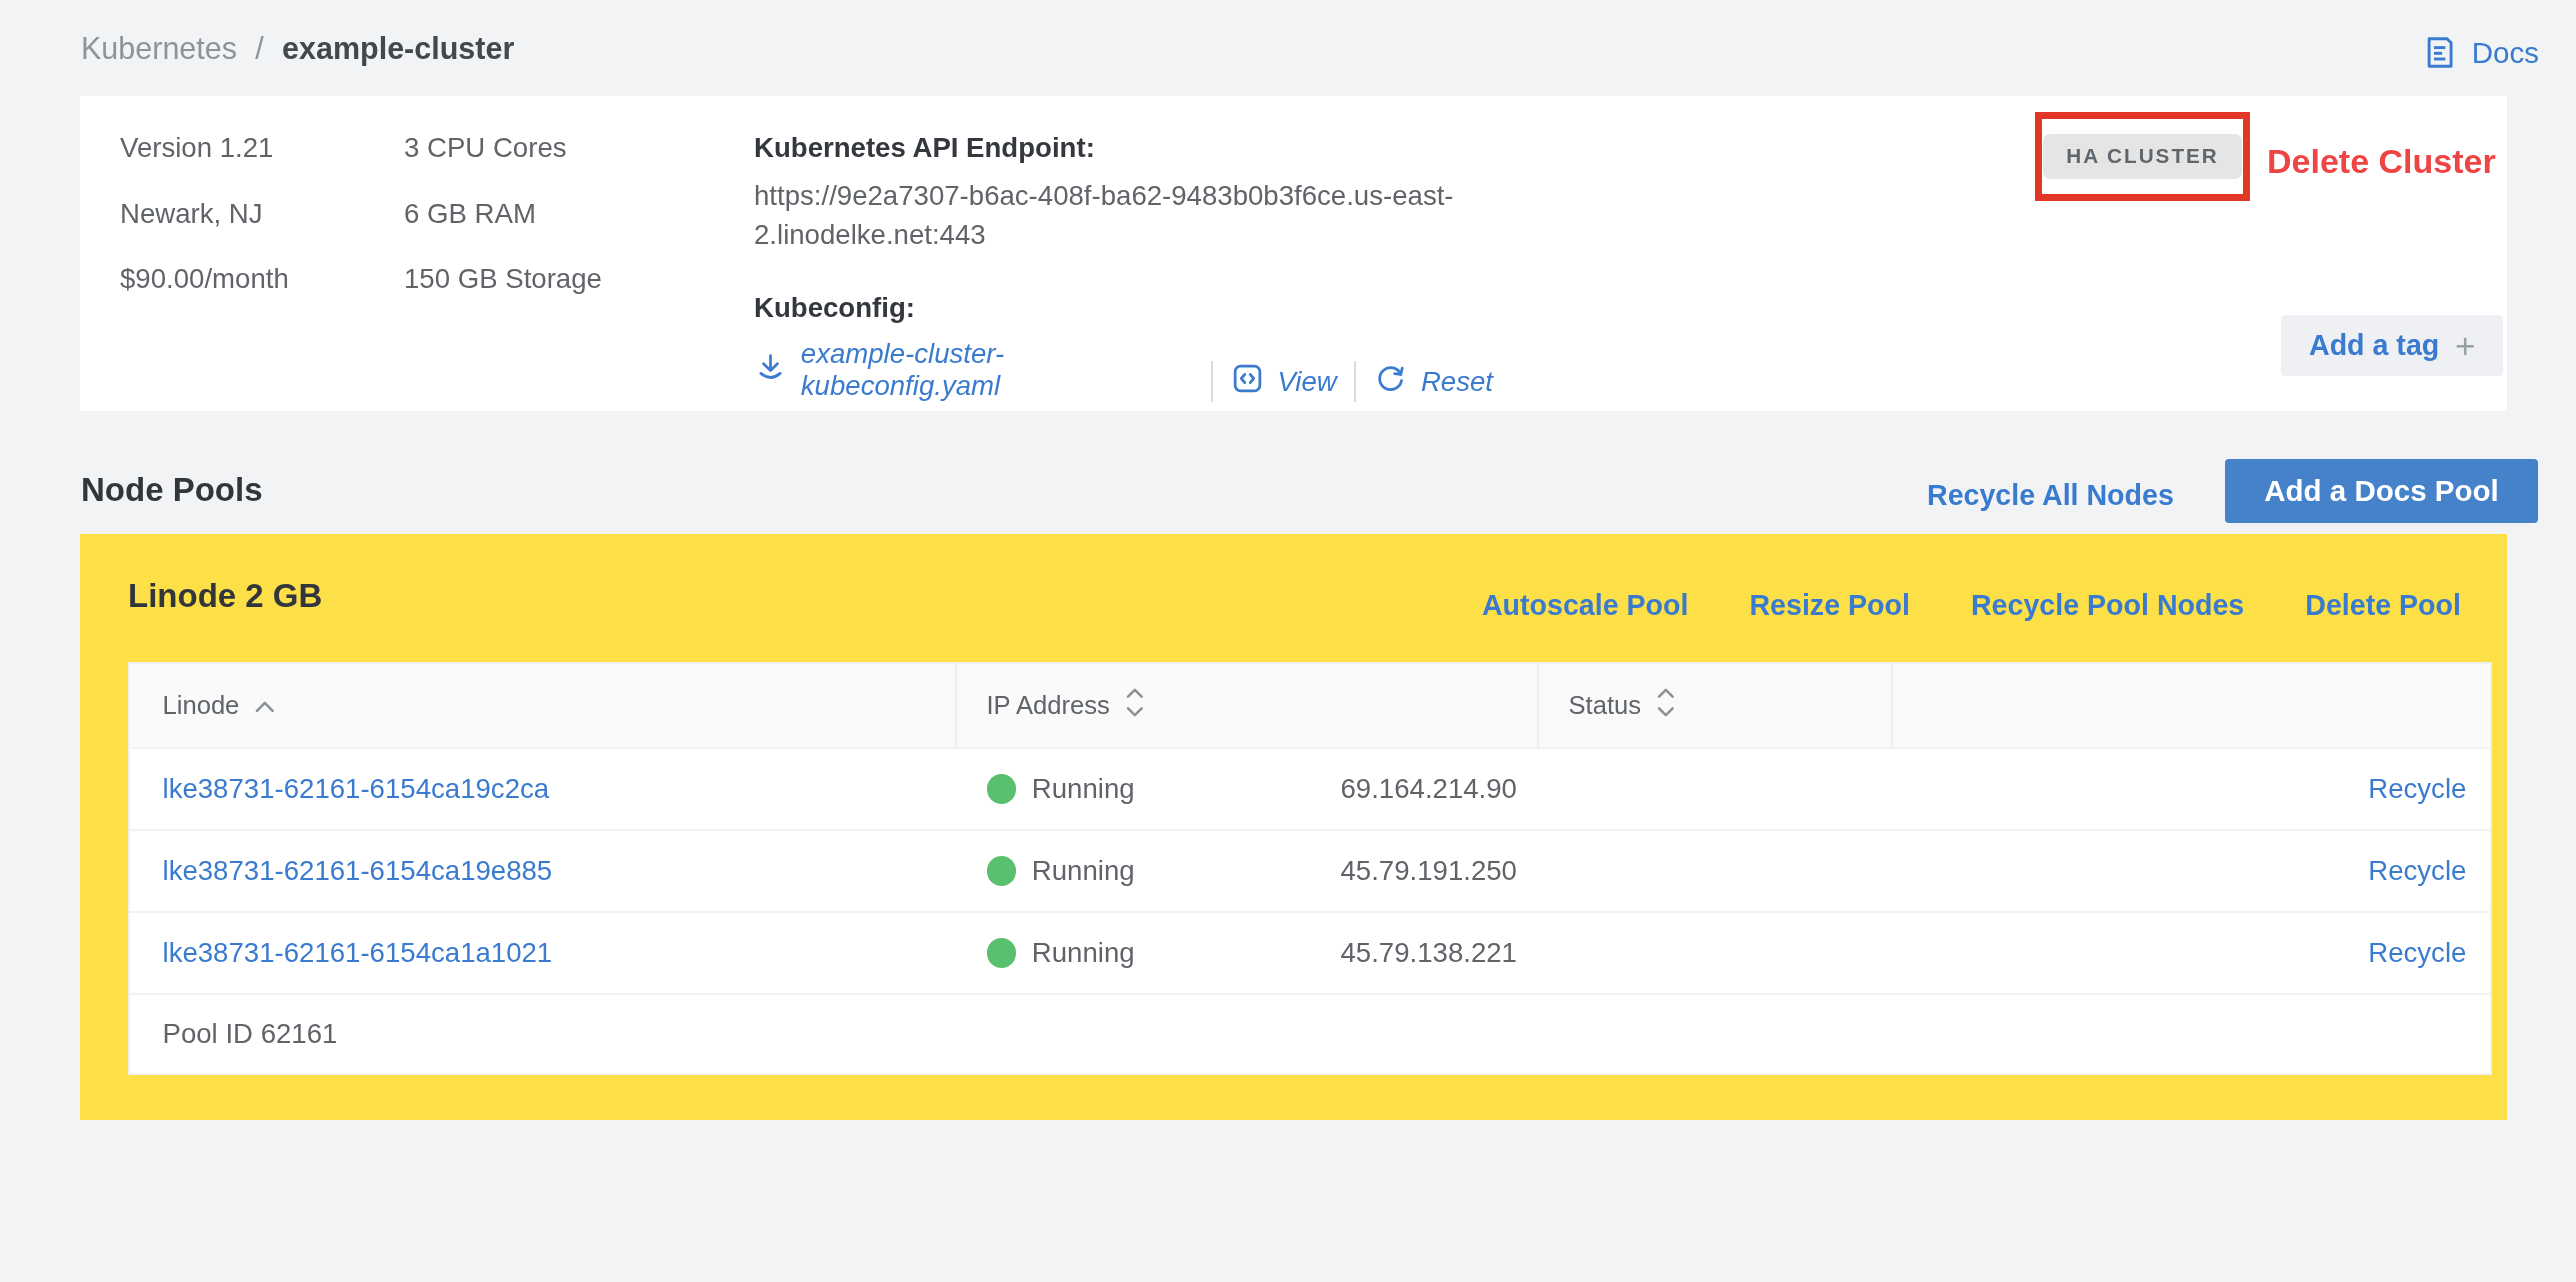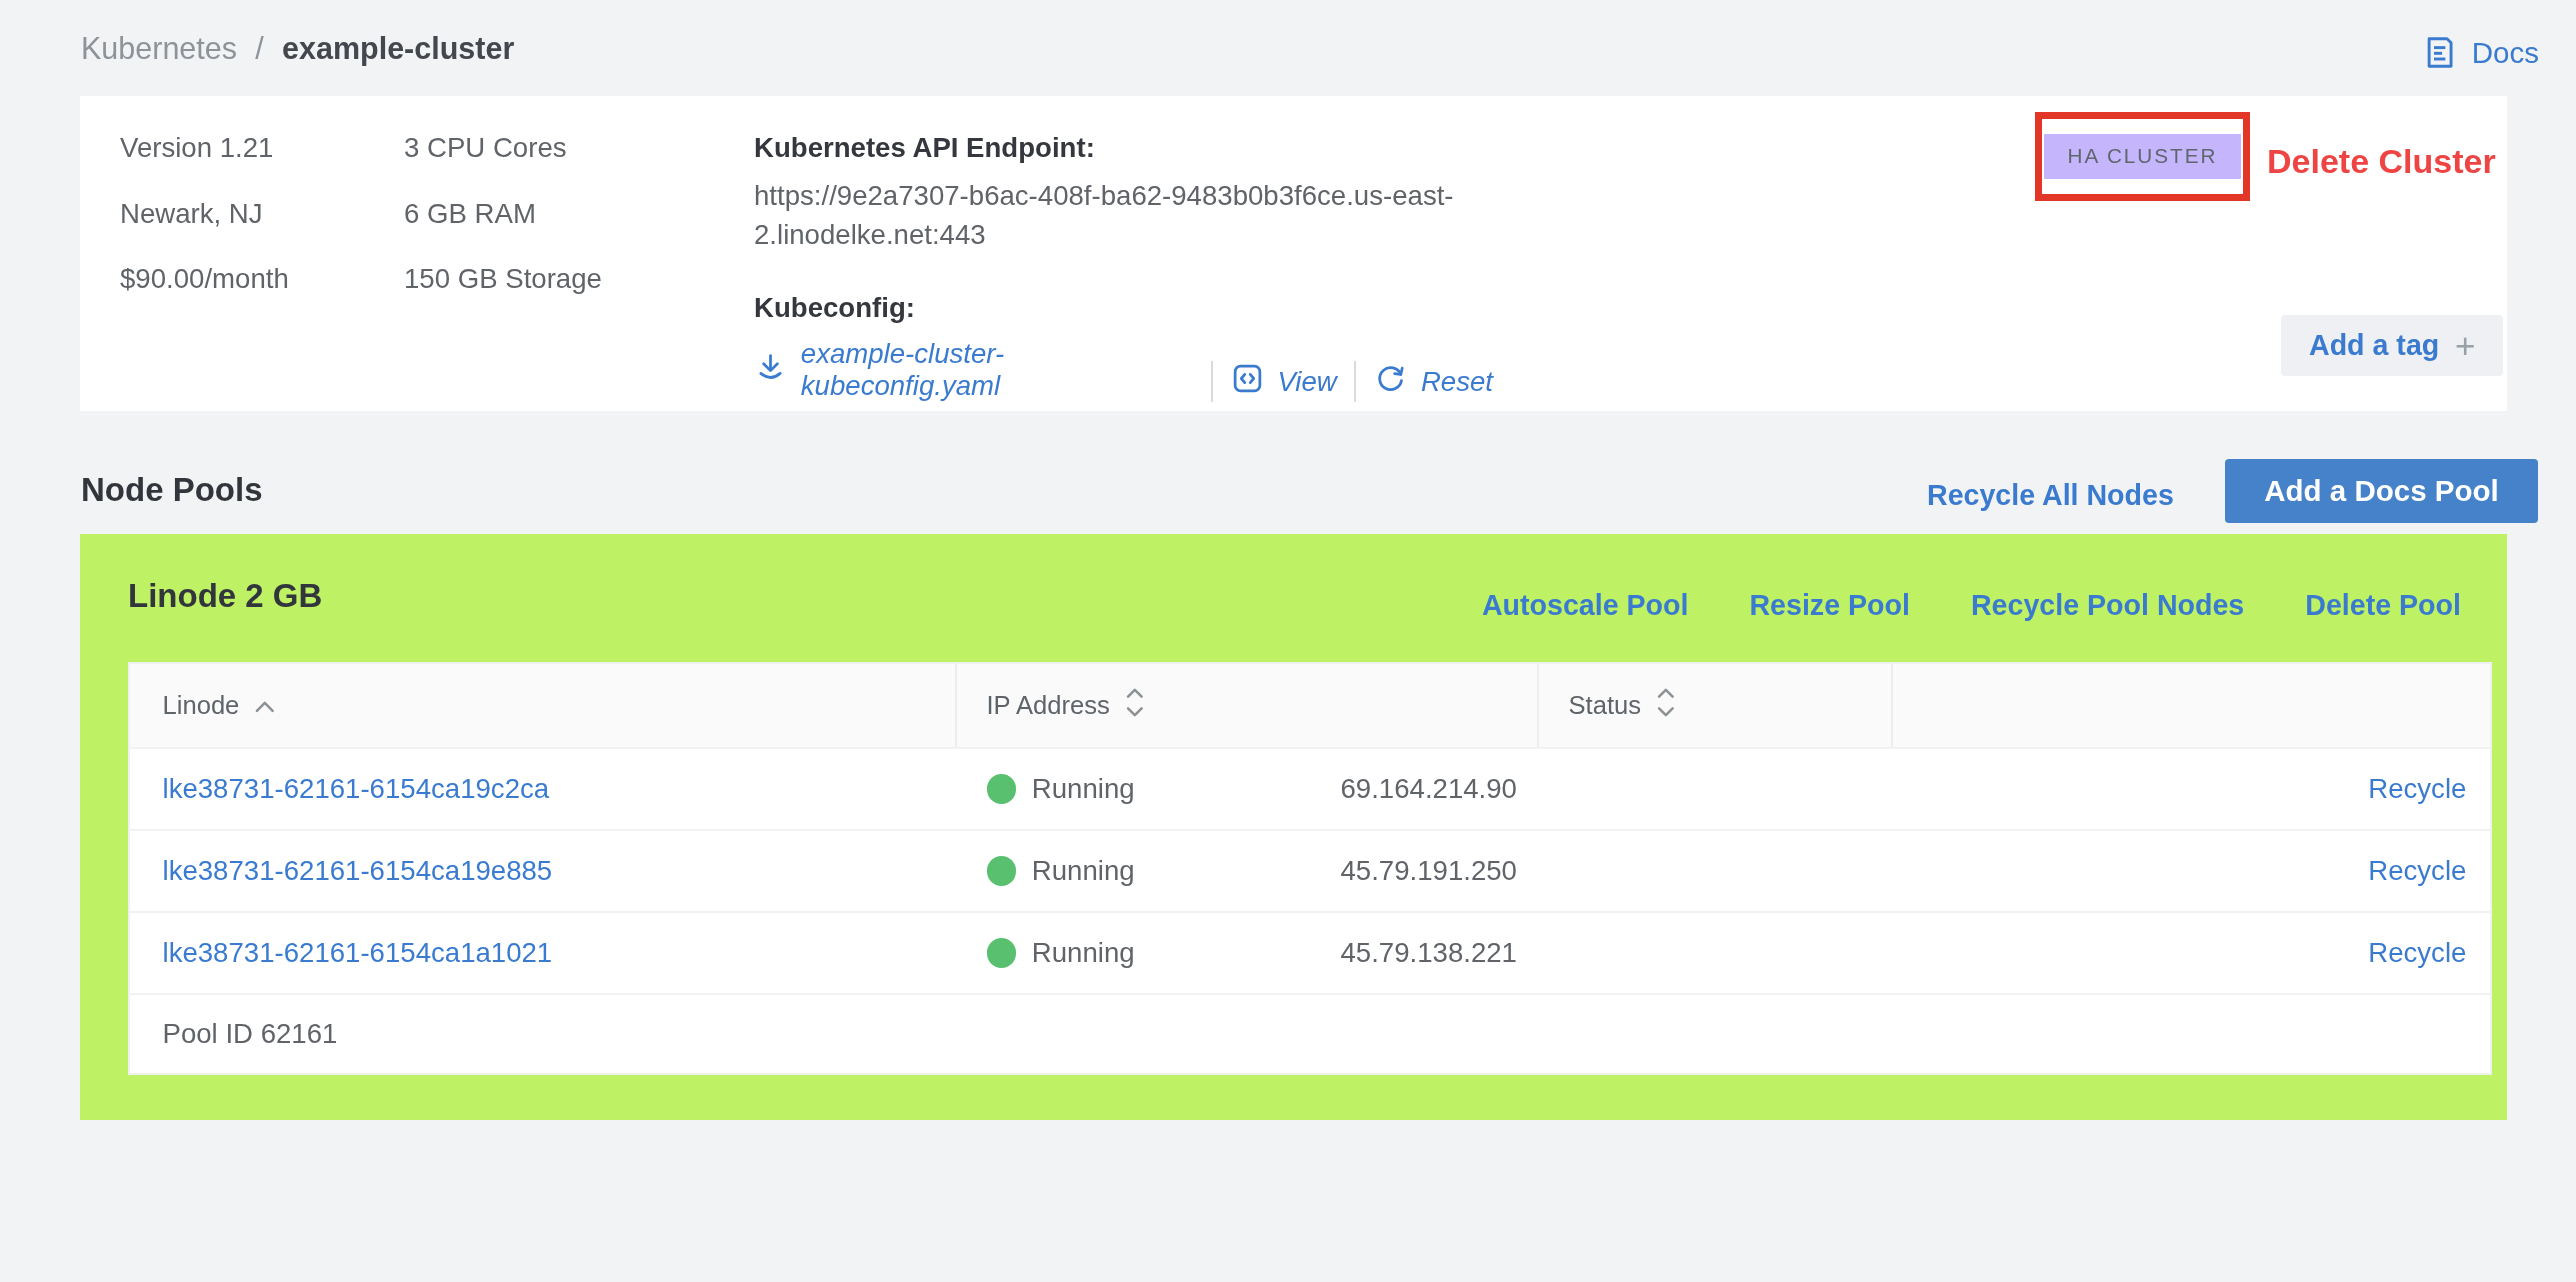--- a/index.html
+++ b/index.html
@@ -46,23 +46,23 @@
   .kubeconfig-row .cfg-link { color:#3a7bd0; font-size:27.6px; cursor:pointer; display:flex; align-items:center; gap:13.8px; }
   .cfg-divider { width:2px; height:41px; background:#d9dbde; }
 
   .ha-annotation {
     position:absolute; left:1955px; top:15.8px; width:215px; height:89px;
     border:7.9px solid #e23727;
     display:flex; align-items:center; justify-content:center;
     background:#ffffff;
   }
   .ha-chip {
-    background:#c4b5fd; color:#5f666c;
+    background:#e5e5e5; color:#5f666c;
     font-size:20.7px; letter-spacing:2px;
-    padding:10.8px 23.6px; border-radius:1px; white-space:nowrap;
+    padding:10.8px 23.6px; border-radius:7px; white-space:nowrap;font-weight:bold;
   }
   .delete-cluster {
     position:absolute; left:2187px; top:46px;
     font-size:34px; font-weight:700; color:#ef4444; cursor:pointer;
   }
   .add-tag-btn {
     position:absolute; right:3.9px; top:219px; height:61px;
     background:#eef0f3; border:none; border-radius:3.9px;
     display:flex; align-items:center; gap:15.8px; padding:0 27.6px;
     cursor:pointer;
@@ -82,21 +82,21 @@
   .add-pool-btn {
     position:absolute; left:2225px; top:459px; width:313px; height:64px;
     background:#4582ca; color:#ffffff; border:none; border-radius:3.9px;
     font-size:29.5px; font-weight:700; font-family:"Liberation Sans", sans-serif;
     cursor:pointer;
   }
 
   
   .pool-panel {
     position:absolute; left:80px; top:534px; width:2427px; height:586px;
-    background:#bef264;
+    background:#fde047;
   }
   .pool-name { position:absolute; left:48px; top:43px; font-size:33px; font-weight:700; color:#32363c; }
   .pool-actions { position:absolute; right:46px; top:55px; display:flex; gap:61px; }
   .pool-actions .pool-action { font-size:28.6px; font-weight:700; color:#3a7bd0; cursor:pointer; white-space:nowrap; }
 
   .nodes-table {
     position:absolute; left:48px; top:128px; width:2364px;
     border:2px solid #f0f0f0;
   }
   .t-header { display:flex; height:83px; background:#fafafa; }

